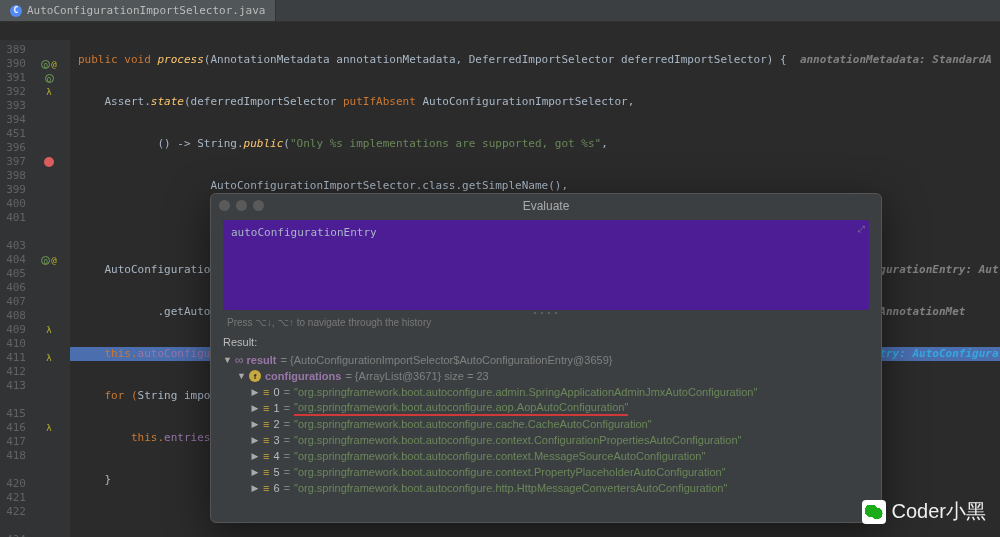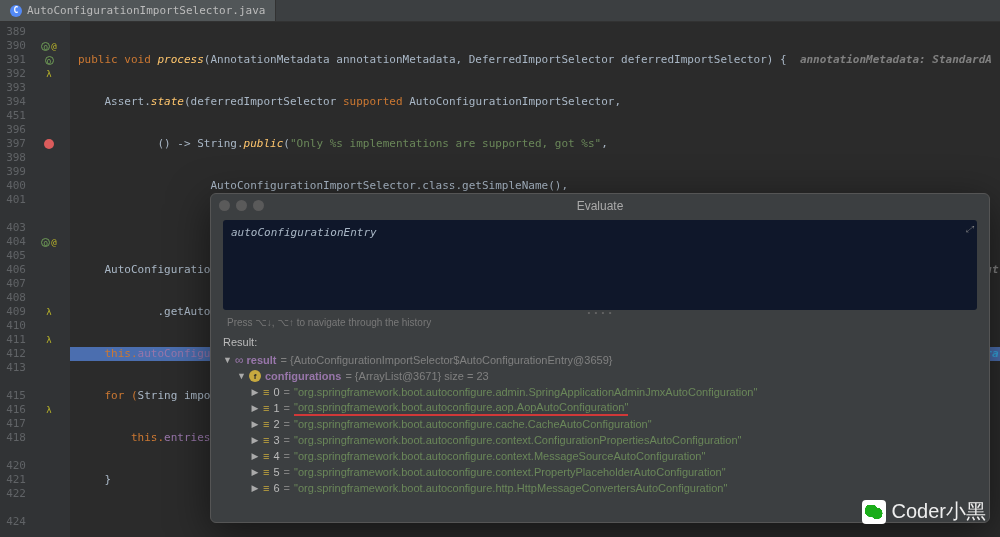--- a/index.html
+++ b/index.html
@@ -41,20 +41,21 @@
     }
     .gutter {
       width: 70px;
       background: #313335;
       color: #606366;
       text-align: right;
       padding: 3px 6px 21px 2px;
       font-size: 11px;
       line-height: 14px;
       flex-shrink: 0;
+      margin-top: 18px;
     }
     .gutter .gline { height: 14px; display: flex; justify-content: space-between; align-items: center;}
     .ln { min-width: 24px; text-align: right; }
     .gicon { width: 30px; display: flex; align-items: center; justify-content: center; gap: 1px;}
     .code {
       flex: 1;
       padding: 3px 0;
       line-height: 14px;
       font-size: 11px;
       white-space: pre;
@@ -67,21 +68,21 @@
     .str { color: #6a8759; }
     .mtd { color: #ffc66d; font-style: italic;}
     .fld { color: #9876aa; }
     .cmt { color: #808080; font-style: italic; font-weight: bold;}
     .under { text-decoration: underline;}
     .bp { width: 10px; height: 10px; background: #db5c5c; border-radius: 50%; }
     .ov { width: 9px; height: 9px; border: 1px solid #6e9b56; border-radius: 50%; position: relative;}
     .ov::after{ content:'o'; font-size:8px; color:#6e9b56; position:absolute; top:-2px; left:1px;}
     .evaluate-window {
       position: absolute;
-      top: 193px; left: 210px; width: 780px; height: 330px;
+      top: 193px; left: 210px; width: 672px; height: 330px;
       background: #3c3f41;
       border: 1px solid #555;
       border-radius: 6px;
       box-shadow: 0 10px 40px rgba(0,0,0,0.5);
       z-index: 10;
       display: flex;
       flex-direction: column;
       font-family: -apple-system, 'Helvetica Neue', sans-serif;
     }
     .titlebar {
@@ -93,30 +94,29 @@
       color: #aaa;
       font-size: 12px;
     }
     .traffic {
       position: absolute; left: 8px; top: 6px;
       display: flex; gap: 6px;
     }
     .dot { width: 11px; height: 11px; border-radius: 50%; background: #5a5a5a; }
     .section-label { color: #bbbbbb; padding: 4px 12px 2px; font-size: 11px;}
     .fragment-box {
-      background: #0f172a;
+      background: #4c1d95;
       margin: 2px 12px 4px;
       padding: 6px 8px;
       border-radius: 3px;
       min-height: 90px;
       font-family: 'Menlo', monospace;
       font-size: 11px;
       color: #a9b7c6;
       position: relative;
-      font-style: italic;
     }
     .expand-corner {
       position: absolute; right: 4px; top: 4px;
       color: #888; font-size: 9px;
     }
     .history-hint {
       color: #787878; font-size: 10px;
       padding: 0 16px 4px;
     }
     .result-tree {
@@ -343,21 +343,21 @@
         <span class="gicon"></span>
       </div>
     <div class="gline">
         <span class="ln">424</span>
         <span class="gicon"></span>
       </div>
   </div>
 
   <div class="code">
     <div class="cline"><span class="kw">public void </span><span class="mtd">process</span><span>(AnnotationMetadata annotationMetadata, DeferredImportSelector deferredImportSelector) {  </span><span class="cmt">annotationMetadata: StandardA</span></div>
-    <div class="cline"><span>    Assert.</span><span class="mtd">state</span><span>(deferredImportSelector </span><span class="kw">supported</span><span> AutoConfigurationImportSelector,</span></div>
+    <div class="cline"><span>    Assert.</span><span class="mtd">state</span><span>(deferredImportSelector </span><span class="kw">putIfAbsent</span><span> AutoConfigurationImportSelector,</span></div>
     <div class="cline"><span>            () -&gt; String.</span><span class="mtd">public</span><span>(</span><span class="str">"Only %s implementations are supported, got %s"</span><span>,</span></div>
     <div class="cline"><span>                    AutoConfigurationImportSelector.class.getSimpleName(),</span></div>
     <div class="cline"><span>                    </span><span class="fld under">deferredImportSelector</span><span>.getClass().getName()));</span></div>
     <div class="cline"><span>    AutoConfigurationEntry autoConfigurationEntry = ((AutoConfigurationImportSelector) deferredImportSelector)  </span><span class="cmt">autoConfigurationEntry: Aut</span></div>
     <div class="cline"><span>            .getAutoConfigurationEntry(getAutoConfigurationMetadata(), annotationMetadata);  </span><span class="cmt">annotationMetadata: StandardAnnotationMet</span></div>
     <div class="cline hl-line"><span class="kw">    this.</span><span class="fld">autoConfigurationEntries</span><span>.add(autoConfigurationEntry);  </span><span class="cmt" style="color:#37a7e0;font-style:italic">autoConfigurationEntries:  size = 0   autoConfigurationEntry: AutoConfigura</span></div>
     <div class="cline"><span class="kw">    for (</span><span>String importClassName : autoConfigurationEntry.getConfigurations()) {</span></div>
     <div class="cline"><span class="kw">        this.</span><span class="fld">entries</span><span>.putIfAbsent(importClassName, annotationMetadata);</span></div>
     <div class="cline"><span>    }</span></div>
     

